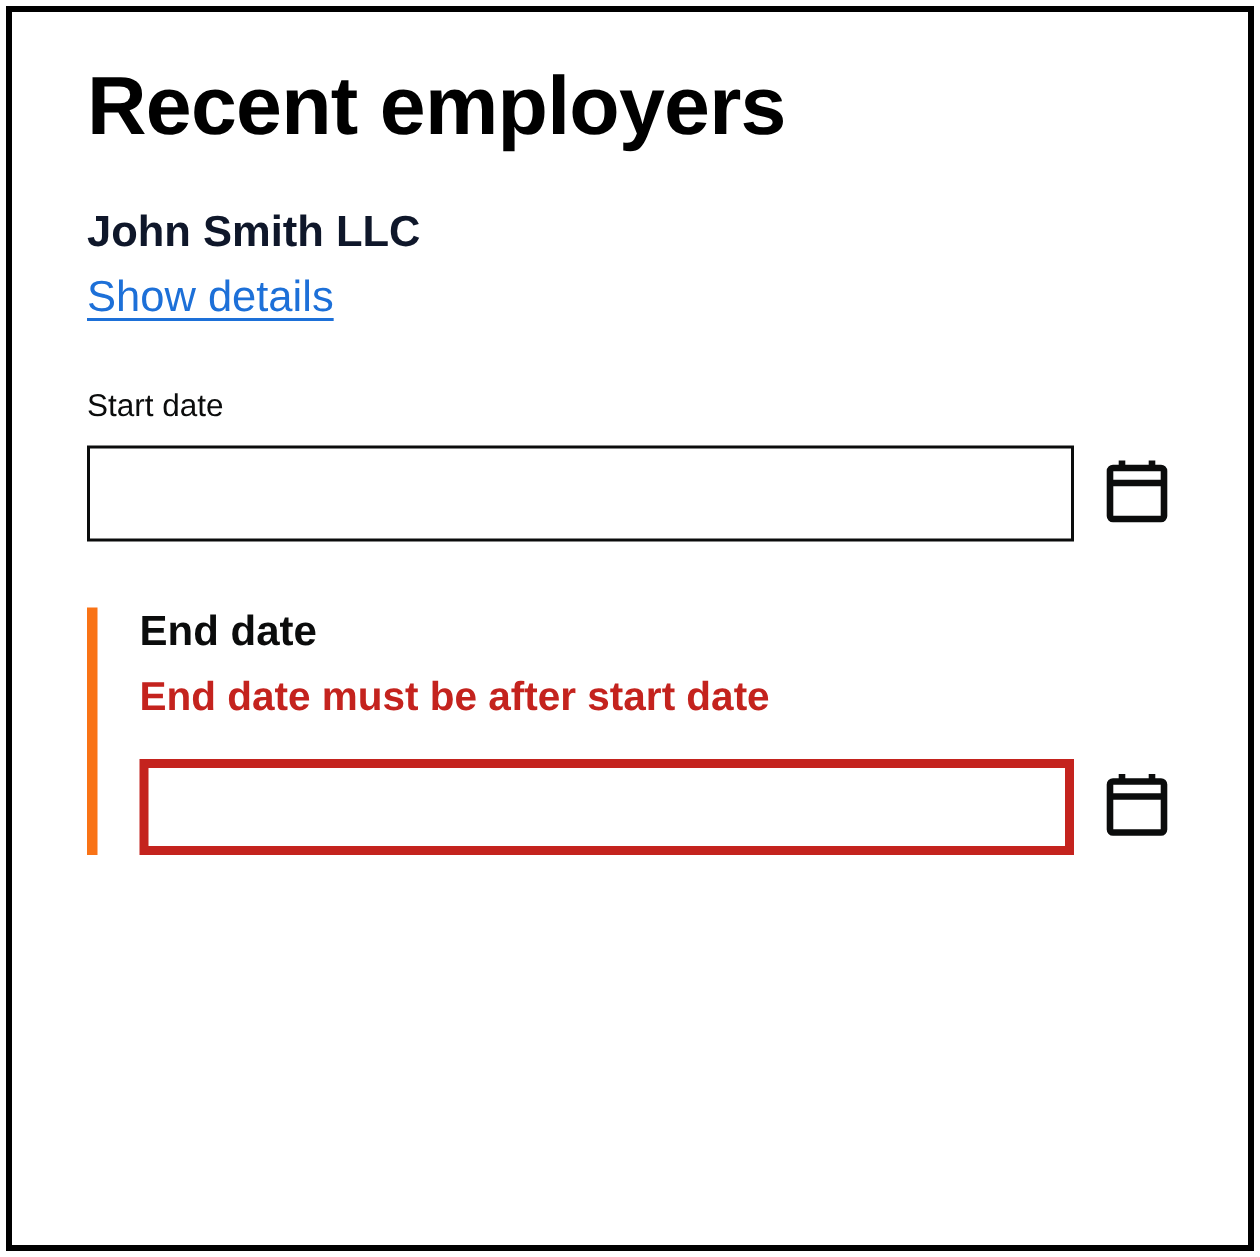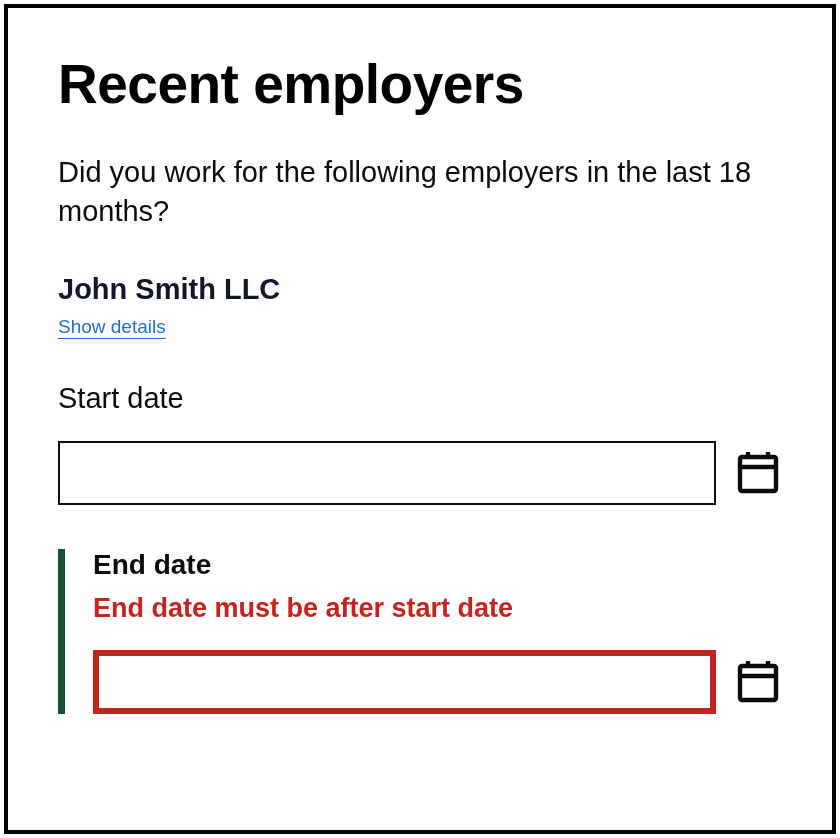--- a/index.html
+++ b/index.html
@@ -8,21 +8,21 @@
       box-sizing: border-box;
     }
     body {
       font-family: -apple-system, BlinkMacSystemFont, "Segoe UI", Helvetica, Arial, sans-serif;
       width: 840px;
       height: 838px;
       padding: 4px;
     }
     .container {
       border: 4px solid #000;
-      padding: 46px 50px 50px 50px;
+      padding: 32px 50px 50px 50px;
       height: 100%;
     }
     h1 {
       font-size: 55px;
       font-weight: 800;
       letter-spacing: -0.5px;
       margin-bottom: 38px;
       line-height: 1.1;
     }
     .intro {
@@ -37,31 +37,31 @@
       margin-bottom: 10px;
       color: #0f172a;
     }
     .employer-aka {
       font-size: 29px;
       line-height: 1.35;
       margin-bottom: 4px;
       color: #0b0c0c;
     }
     .show-details {
-      font-size: 19px;
+      font-size: 29px;
       color: #1d70d8;
       text-decoration: underline;
       text-underline-offset: 5px;
       cursor: pointer;
       display: inline-block;
       margin-bottom: 44px;
     }
     .field-label {
-      font-size: 29px;
-      margin-bottom: 26px;
+      font-size: 21px;
+      margin-bottom: 14px;
       color: #0b0c0c;
     }
     .field-row {
       display: flex;
       align-items: center;
       gap: 18px;
       margin-bottom: 44px;
     }
     .field-row input {
       flex: 1;
@@ -70,21 +70,21 @@
       font-size: 24px;
       padding: 0 12px;
       outline: none;
     }
     .calendar-icon {
       width: 48px;
       height: 48px;
       flex-shrink: 0;
     }
     .error-group {
-      border-left: 7px solid #14532d;
+      border-left: 7px solid #f97316;
       padding-left: 28px;
     }
     .error-label {
       font-size: 28px;
       font-weight: 700;
       margin-bottom: 12px;
       color: #0b0c0c;
     }
     .error-message {
       font-size: 27px;
@@ -97,21 +97,20 @@
     }
     .error-group .field-row input {
       border: 6px solid #c4231e;
     }
   </style>
 </head>
 <body>
 
 <div class="container">
   <h1>Recent employers</h1>
-  <p class="intro">Did you work for the following employers in the last 18 months?</p>
 
   <div>
     <p class="employer-name">John Smith LLC</p>
     <a class="show-details">Show details</a>
   </div>
 
   <div>
     <p class="field-label">Start date</p>
     <div class="field-row">
       <input type="text" value="" style="">

